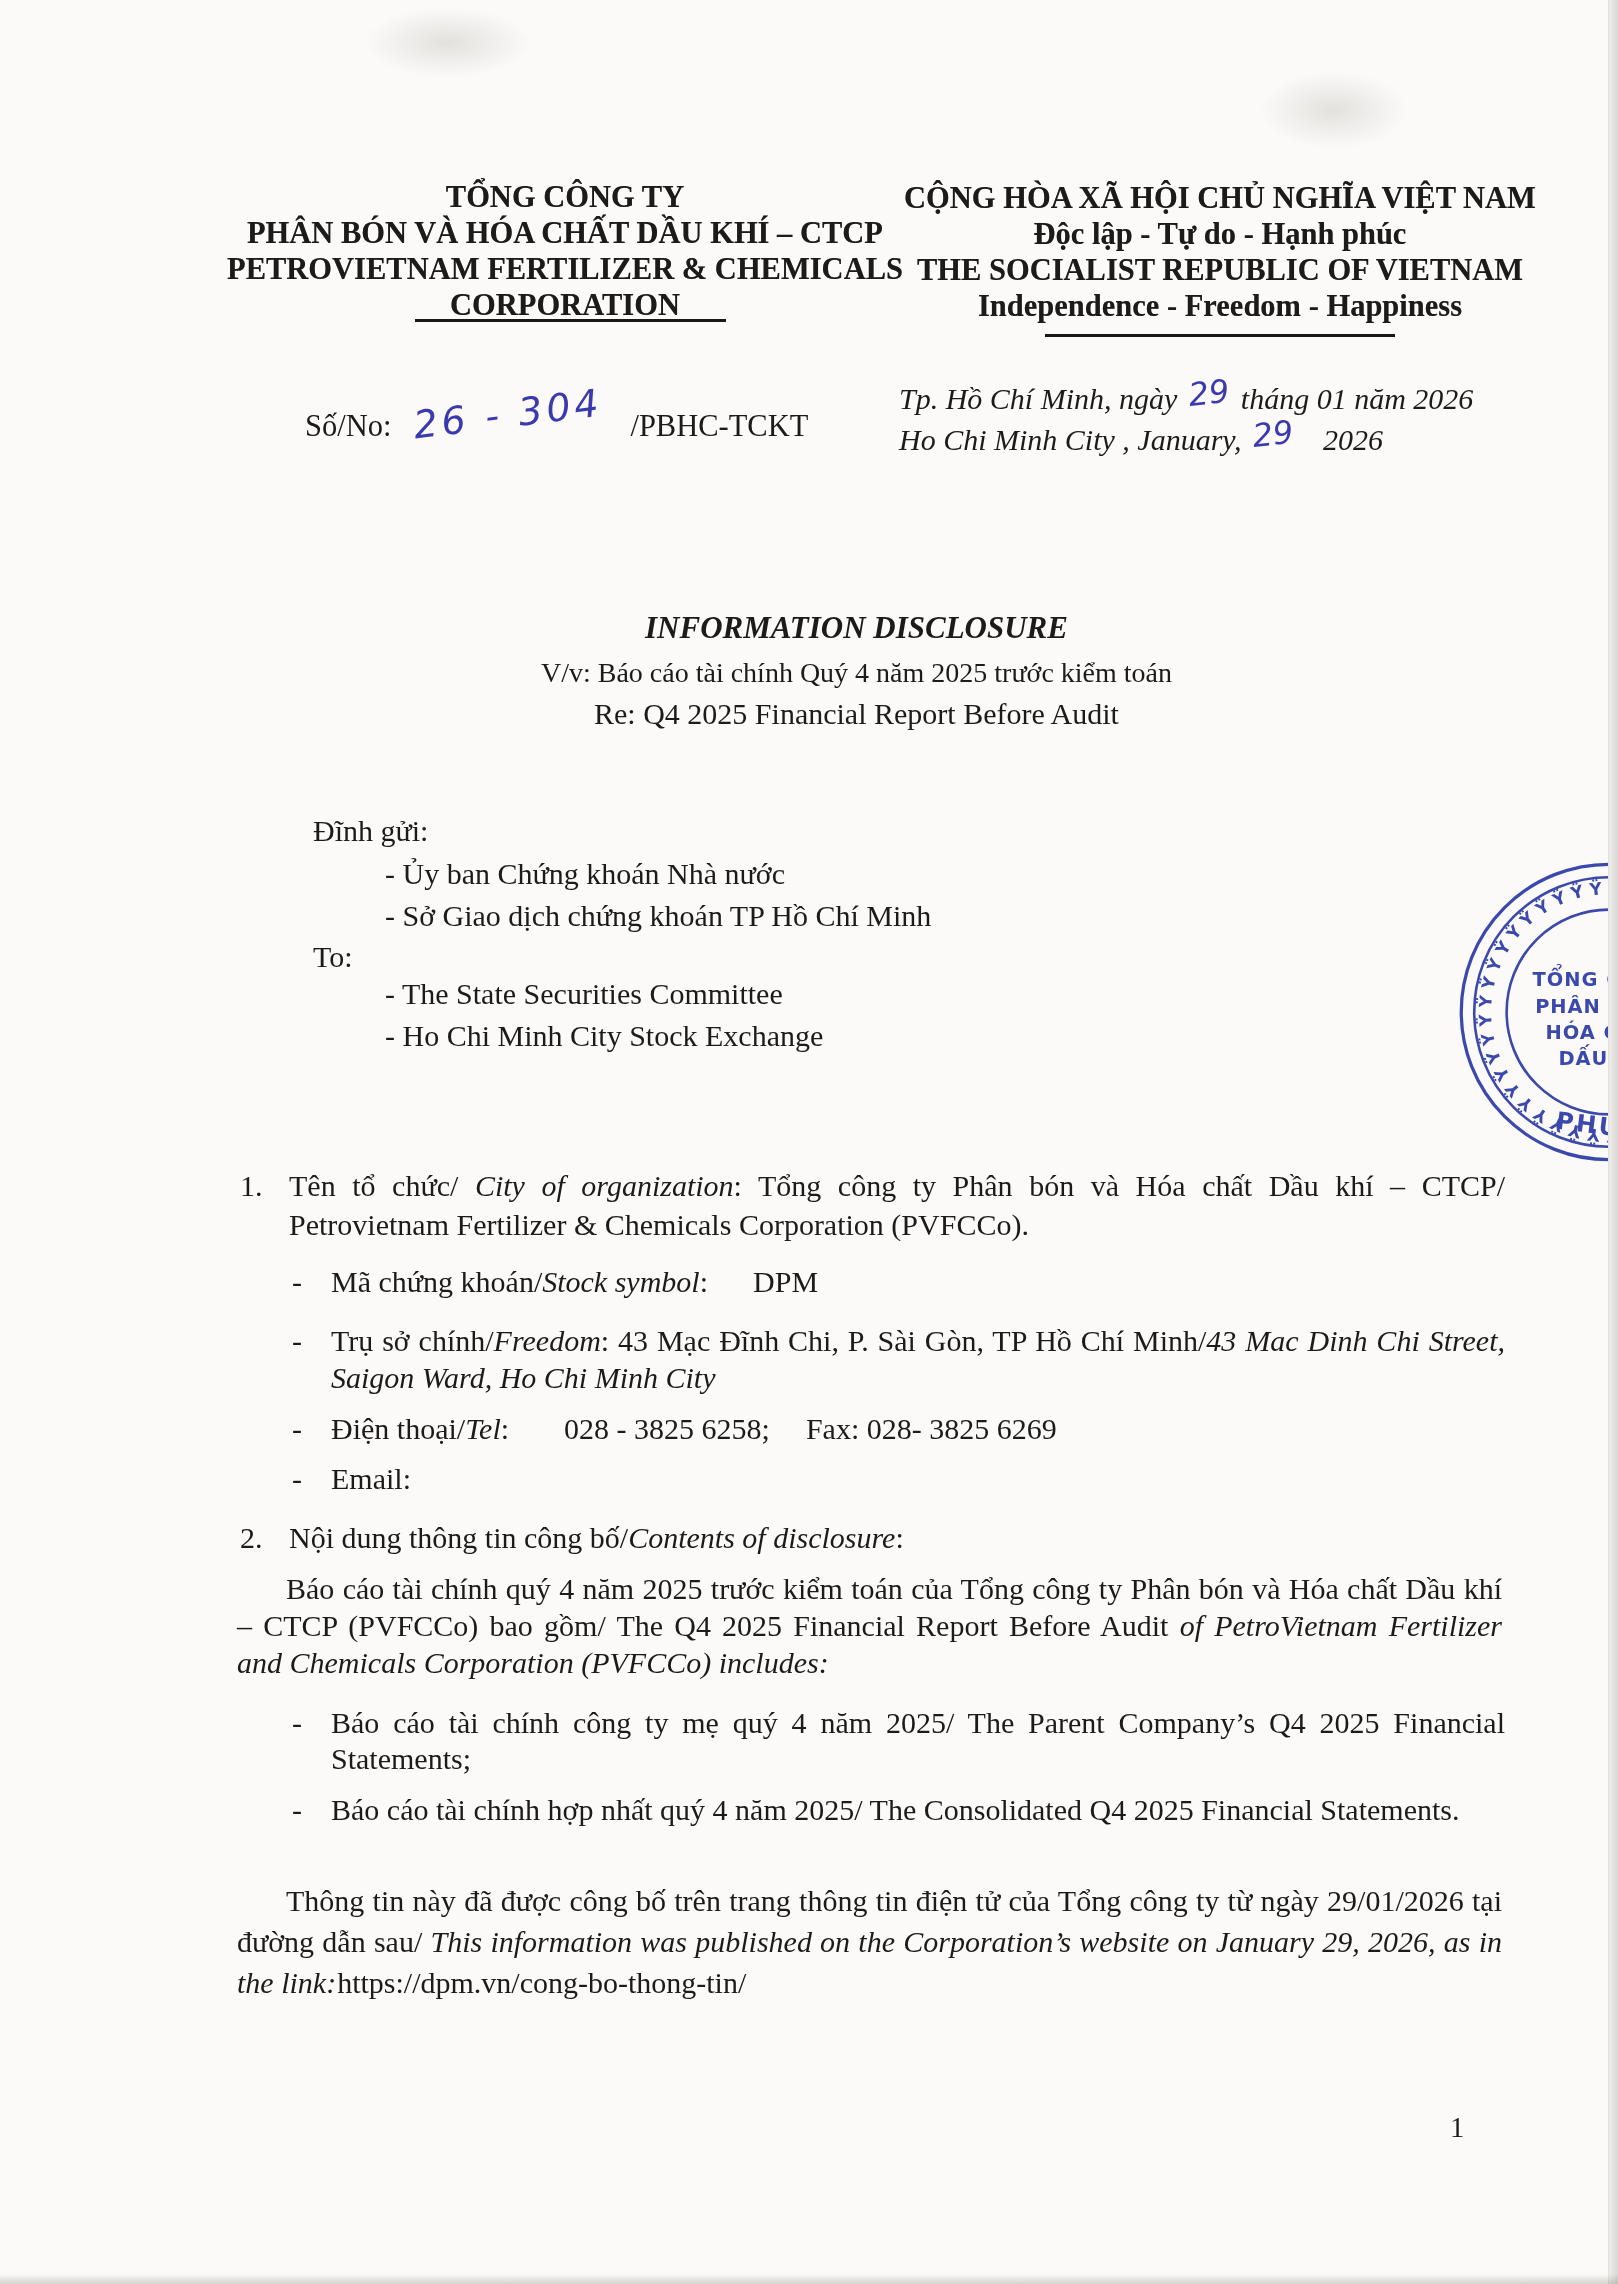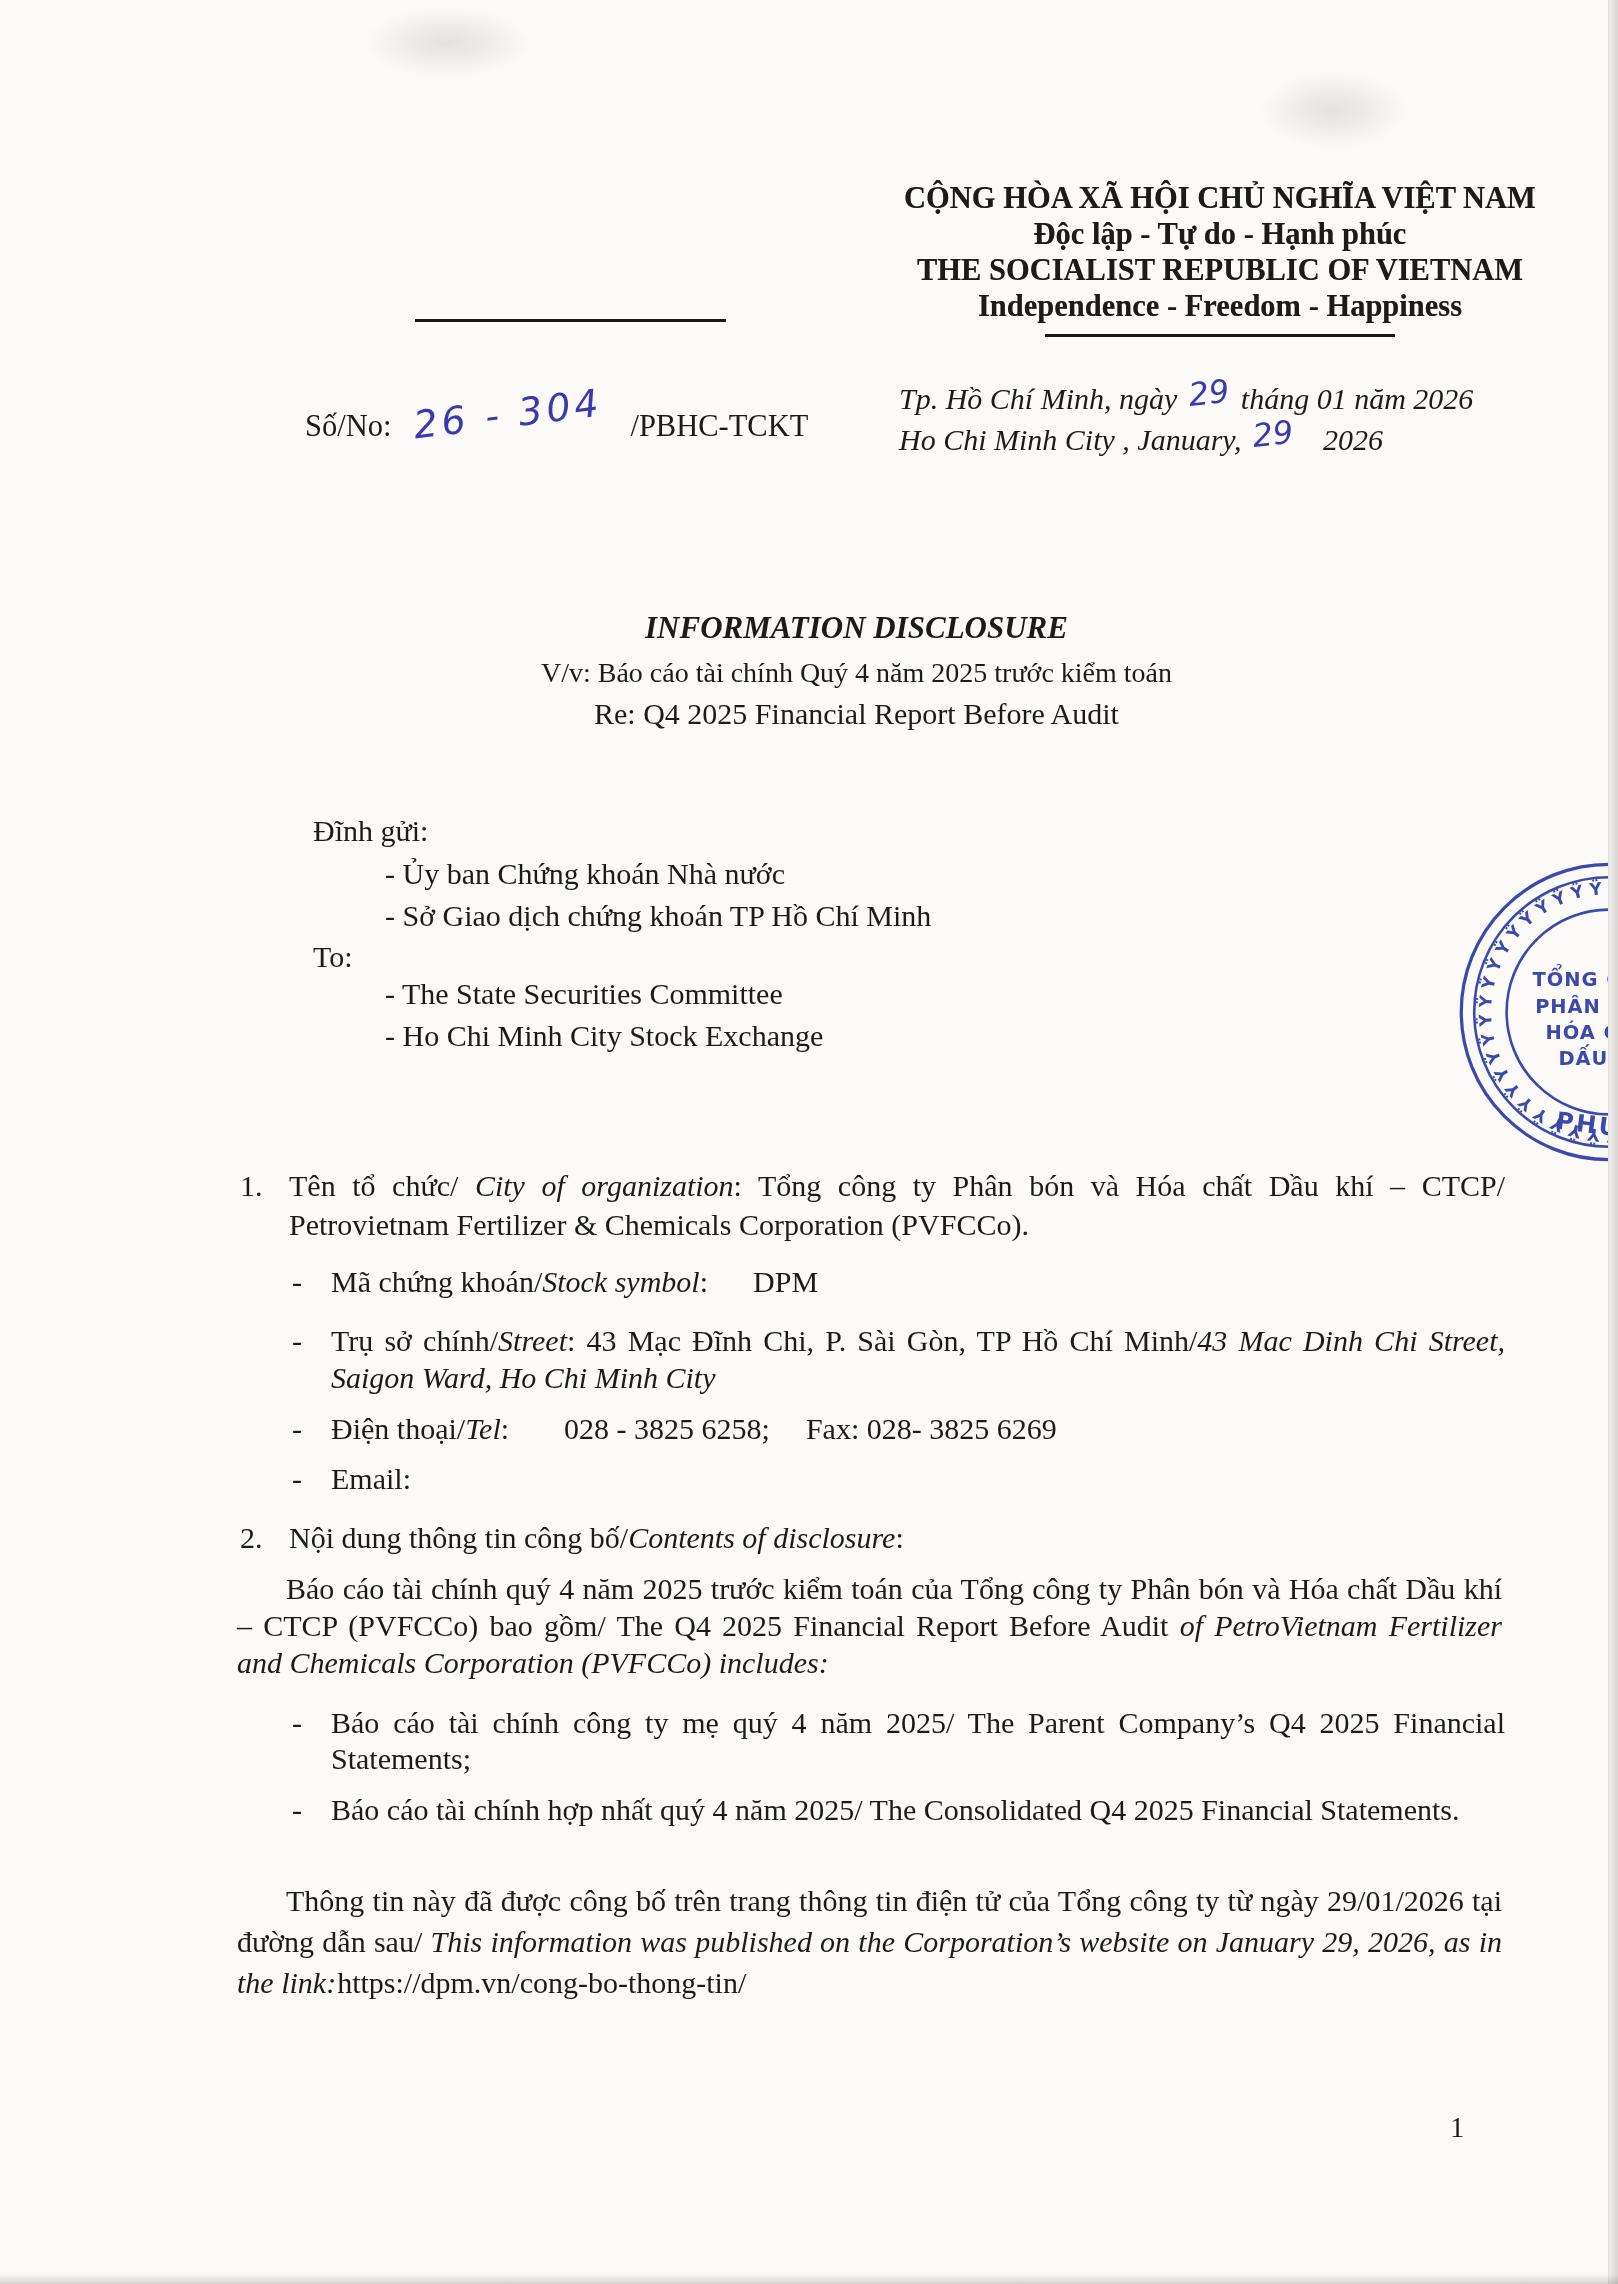--- a/index.html
+++ b/index.html
@@ -80,20 +80,26 @@
   .pageno { left:1450px; top:2112px; font-size:28.6px; }
 </style>
 </head>
 <body>
 
 <div class="page">
 
   <div class="smudge" style="left:363px;top:6.5px;width:169px;height:71px;"></div>
   <div class="smudge" style="left:1259px;top:71px;width:149px;height:78px;"></div>
 
+  <div class="abs hdr hdr-left">
+    <div>TỔNG CÔNG TY</div>
+    <div>PHÂN BÓN VÀ HÓA CHẤT DẦU KHÍ – CTCP</div>
+    <div>PETROVIETNAM FERTILIZER &amp; CHEMICALS</div>
+    <div>CORPORATION</div>
+  </div>
   <div class="abs rule rule-left"></div>
 
   <div class="abs hdr hdr-right">
     <div>CỘNG HÒA XÃ HỘI CHỦ NGHĨA VIỆT NAM</div>
     <div>Độc lập - Tự do - Hạnh phúc</div>
     <div>THE SOCIALIST REPUBLIC OF VIETNAM</div>
     <div>Independence - Freedom - Happiness</div>
   </div>
   <div class="abs rule rule-right"></div>
 
@@ -149,21 +155,21 @@
   <div class="abs body-block bullet" style="top:1263px; line-height:37px;">
     <span class="dash">-</span>
     <div class="btext nojust">
       <span>Mã chứng khoán/</span><span class="it">Stock symbol</span><span>:</span><span class="gap-l">DPM</span>
     </div>
   </div>
 
   <div class="abs body-block bullet" style="top:1322px; line-height:37px;">
     <span class="dash">-</span>
     <div class="btext">
-      <span>Trụ sở chính/</span><span class="it">Street</span><span>: 43 Mạc Đĩnh Chi, P. Sài Gòn, TP Hồ Chí Minh/</span><span class="it">43 Mac Dinh Chi Street, Saigon Ward, Ho Chi Minh City</span>
+      <span>Trụ sở chính/</span><span class="it">Freedom</span><span>: 43 Mạc Đĩnh Chi, P. Sài Gòn, TP Hồ Chí Minh/</span><span class="it">43 Mac Dinh Chi Street, Saigon Ward, Ho Chi Minh City</span>
     </div>
   </div>
 
   <div class="abs body-block bullet" style="top:1410px; line-height:37px;">
     <span class="dash">-</span>
     <div class="btext nojust">
       <span>Điện thoại/</span><span class="it">Tel</span><span>:</span><span class="gap-m">028 - 3825 6258;</span><span class="gap-s">Fax: 028- 3825 6269</span>
     </div>
   </div>
 

